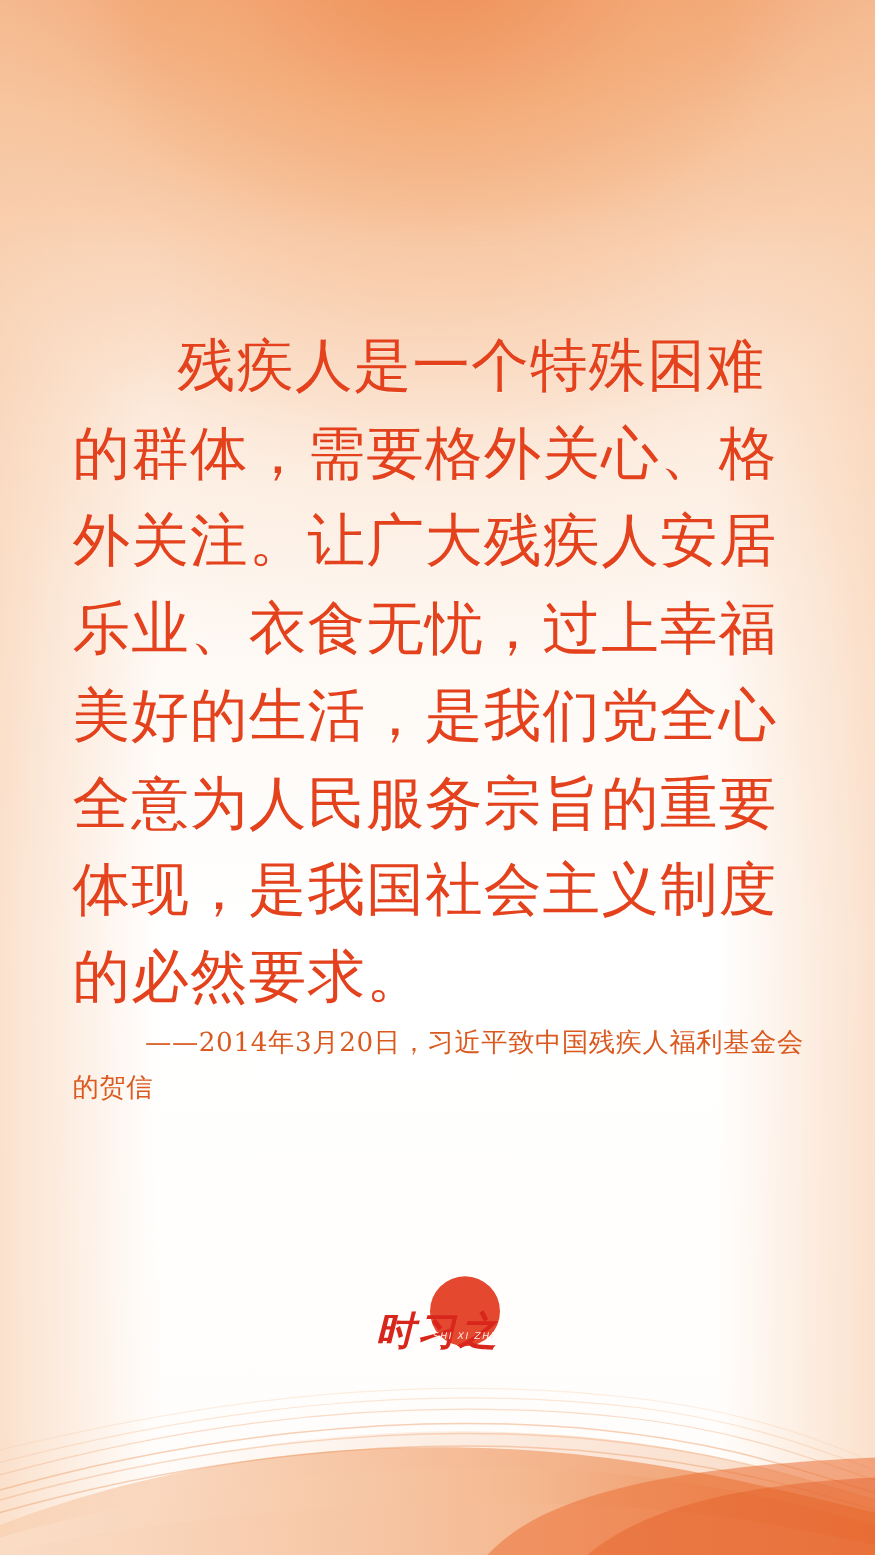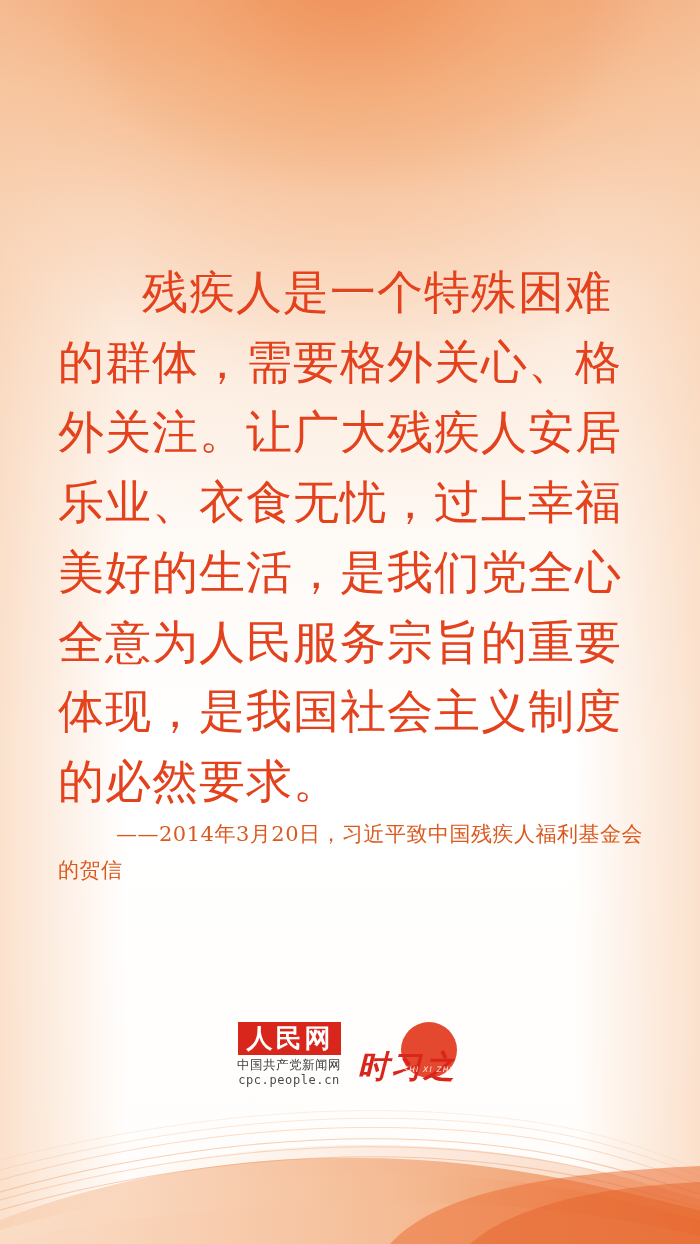--- a/index.html
+++ b/index.html
@@ -153,25 +153,20 @@
 
   <div class="quote-wrap">
     <div class="quote">残疾人是一个特殊困难的群体，需要格外关心、格外关注。让广大残疾人安居乐业、衣食无忧，过上幸福美好的生活，是我们党全心全意为人民服务宗旨的重要体现，是我国社会主义制度的必然要求。</div>
   </div>
 
   <div class="attrib-wrap">
     <div class="attrib">——2014年3月20日，习近平致中国残疾人福利基金会的贺信</div>
   </div>
 
   <div class="logos">
-    <div class="people-logo">
-      <span class="cn">人民网</span>
-      <span class="sub1">中国共产党新闻网</span>
-      <span class="sub2">cpc.people.cn</span>
-    </div>
     <div class="shixizhi">
       <div class="ring"></div>
       <div class="txt">时习之</div>
       <div class="py">SHI XI ZHI</div>
     </div>
   </div>
 
   <svg class="ribbon" viewBox="0 0 700 220" preserveAspectRatio="none">
     <defs>
       <linearGradient id="g1" x1="0" y1="0" x2="1" y2="0">

